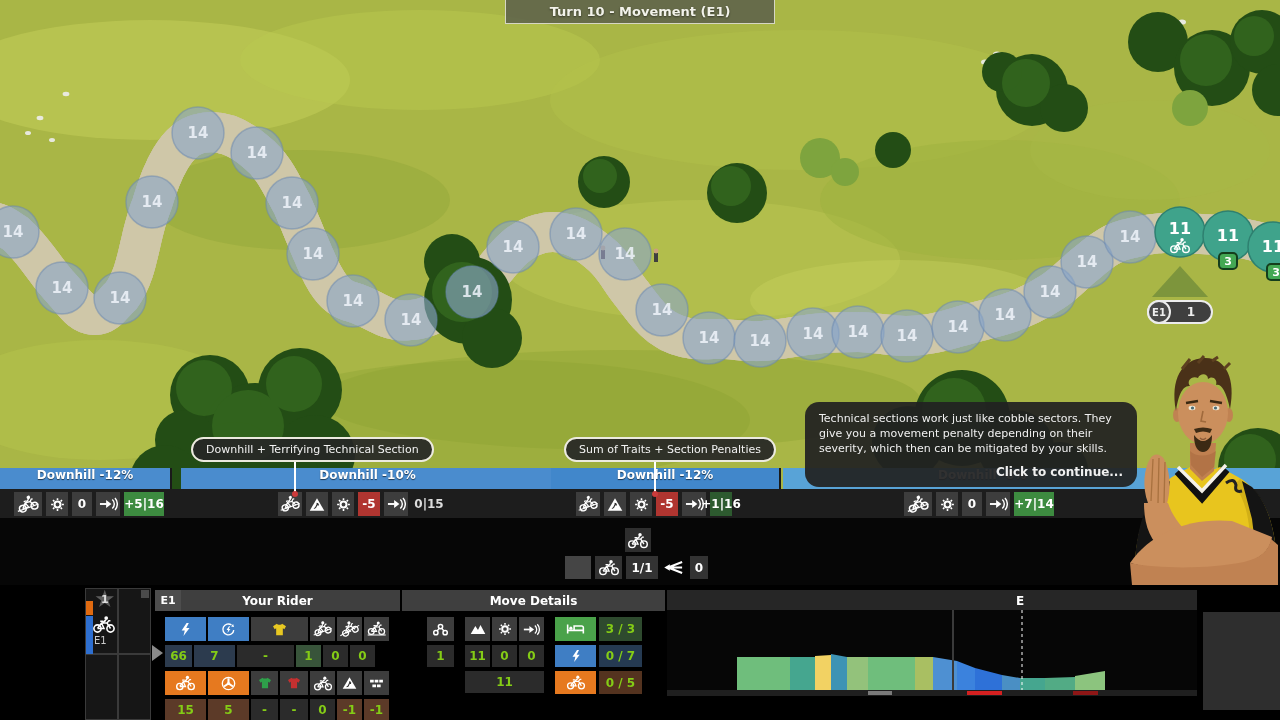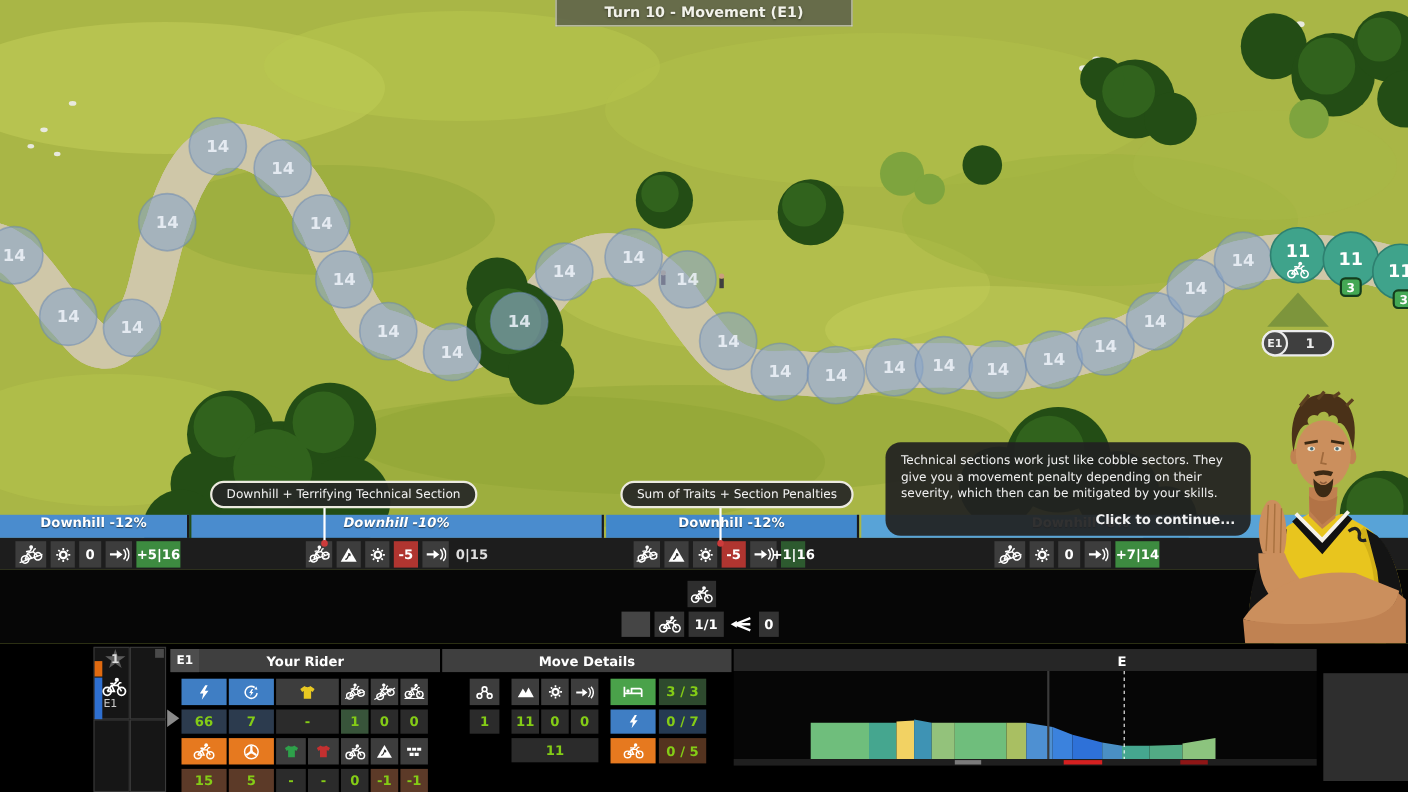--- a/index.html
+++ b/index.html
@@ -299,21 +299,21 @@
   </div>
 
   <div class="abs e1pill">
     <div class="tag">E1</div>
     <div class="cnt">1</div>
   </div>
 
   <div class="abs secbar s-blue1" style="left:0;width:172px;border-right:2px solid #1a1a1a;">
     <span>Downhill -12%</span>
     </div>
-  <div class="abs secbar s-blue1" style="left:174px;width:375px;border-right:2px solid #1a1a1a;font-style:italic;">
+  <div class="abs secbar s-blue1" style="left:181px;width:375px;border-right:2px solid #1a1a1a;">
     <span>Downhill -10%</span>
     </div>
   <div class="abs secbar s-blue2" style="left:551px;width:230px;border-right:2px solid #1a1a1a;">
     <span>Downhill -12%</span>
     </div>
   <div class="abs secbar s-blue3" style="left:783px;width:497px;justify-content:flex-start;">
     <span style="margin-left:155px;">Downhill -8%</span>
     </div>
 
   <div class="abs iconstrip"></div>
@@ -527,21 +527,21 @@
                 <use href="#i-up" width="21" height="16"></use>
               </svg>
             </div>
           <div class="cell c-icon" style="width:25px">
               <svg width="21" height="16" color="#fff">
                 <use href="#i-flat" width="21" height="16"></use>
               </svg>
             </div>
         </div>
         <div class="row" style="height:22px;">
-          <div class="cell c-navy" style="width:41px">66</div>
+          <div class="cell c-navy" style="width:27px">66</div>
           <div class="cell c-navy" style="width:41px">7</div>
           <div class="cell c-dark" style="width:57px">-</div>
           <div class="cell c-green" style="width:25px">1</div>
           <div class="cell c-dark" style="width:25px">0</div>
           <div class="cell c-dark" style="width:25px">0</div>
         </div>
         <div class="row" style="height:24px;">
           <div class="cell c-orange" style="width:41px">
               <svg width="21" height="16" color="#fff">
                 <use href="#i-bike" width="21" height="16"></use>

